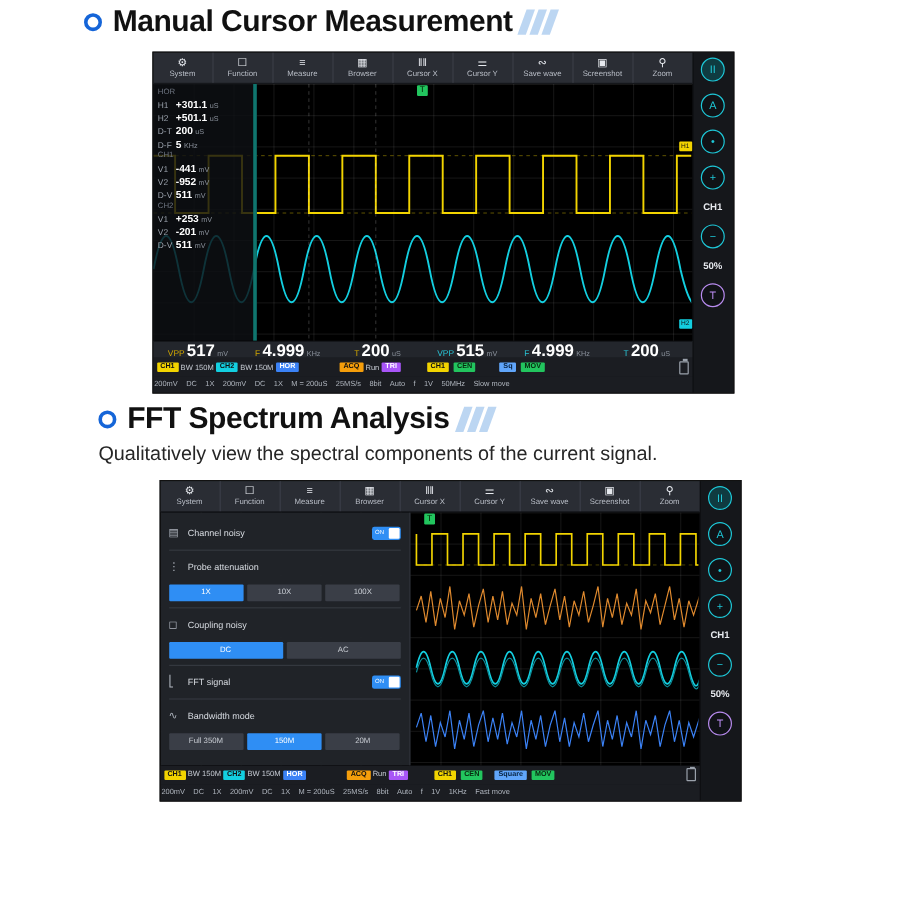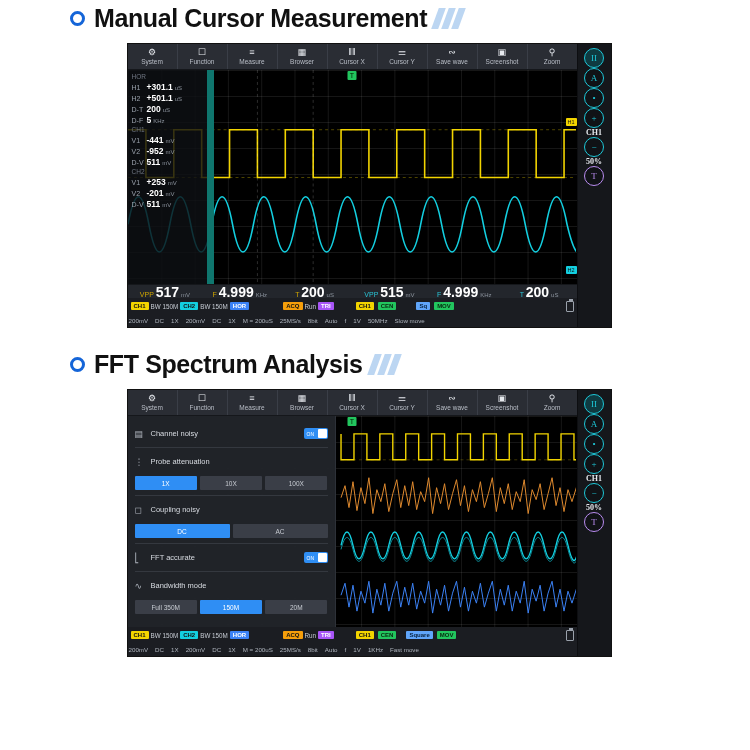--- a/index.html
+++ b/index.html
@@ -76,21 +76,21 @@
   .trigmark {
     position:absolute; top:1px; left:50%; transform:translateX(-50%);
     width:9px; height:9px; background:#22c55e; color:#002200;
     font-size:7px; line-height:9px; text-align:center; border-radius:1px;
   }
 
   
   .readout {
     position:absolute; top:0; left:0; width:86px; bottom:0;
     background:rgba(14,16,20,0.82);
-    border-right:7px solid #0f766e;
+    border-right:3px solid #0f766e;
     padding:2px 0 0 0;
     font-size:7px; color:#c9ced6;
   }
   .ro-group-title { color:#6f7682; font-size:6.5px; padding:1px 0 1px 4px; }
   .ro-row { display:flex; align-items:baseline; padding:0.5px 0 0.5px 4px; }
   .ro-k { width:15px; color:#9aa1ab; font-size:7px; }
   .ro-v { color:#ffffff; font-size:8.5px; font-weight:bold; }
   .ro-u { color:#8b929c; font-size:6px; margin-left:2px; }
 
   
@@ -142,21 +142,21 @@
     content:""; position:absolute; top:-2.5px; left:2px; width:4px; height:1.5px;
     background:#9aa1ab;
   }
   .row2grid { display:flex; width:100%; }
   .row2grid span { flex:0 0 auto; font-size:6.2px; margin-right:7px; }
 
   
   .rail {
     width:34px; background:#15171b; border-left:1px solid #0d0e11;
     display:flex; flex-direction:column; align-items:center;
-    padding-top:4px; gap:0;font-family:Liberation Serif, serif;
+    padding-top:4px; gap:10px;
   }
   .rbtn {
     width:20px; height:20px; border-radius:50%;
     display:flex; align-items:center; justify-content:center;
     font-size:9px; color:#1ec8d8; border:1px solid #1ec8d8;
     background:#101216;
   }
   .rbtn.solid { background:#0f3b41; }
   .rlabel { font-size:8px; color:#e6e9ee; font-weight:bold; }
   .rlabel.pct { font-size:8px; }
@@ -401,30 +401,31 @@
       <div class="rbtn">•</div>
       <div class="rbtn">+</div>
       <div class="rlabel">CH1</div>
       <div class="rbtn">−</div>
       <div class="rlabel pct">50%</div>
       <div class="rbtn purple">T</div>
     </div>
   </div>
 </div>
 
-<div class="section" style="margin-top:18px;">
+<div class="section" style="margin-top:3px;padding-left:12px;">
   <div class="head-row">
     <span class="bullet"></span>
     <span class="head-title">FFT Spectrum Analysis</span>
     <span class="slashes">
         <i></i>
         <i></i>
         <i></i>
       </span>
   </div>
+  <div class="subtitle narrow">Qualitatively view the spectral components of the current signal.</div>
 
   <div class="scope second">
     <div class="scope-main">
 
       <div class="topbar">
         <div class="topitem">
           <span class="ti-ico">⚙</span>
           <span class="ti-lb">System</span>
         </div>
         <div class="topitem">
@@ -505,21 +506,21 @@
             <span class="slab">Coupling noisy</span>
           </div>
           <div class="segrow">
             <span class="seg active">DC</span>
             <span class="seg">AC</span>
           </div>
           <div class="divline"></div>
 
           <div class="setrow">
             <span class="sico">⎣</span>
-            <span class="slab">FFT accurate</span>
+            <span class="slab">FFT signal</span>
             <span class="toggle">
               <span class="tg-txt">ON</span>
               <span class="tg-knob"></span>
             </span>
           </div>
           <div class="divline"></div>
 
           <div class="setrow">
             <span class="sico">∿</span>
             <span class="slab">Bandwidth mode</span>

